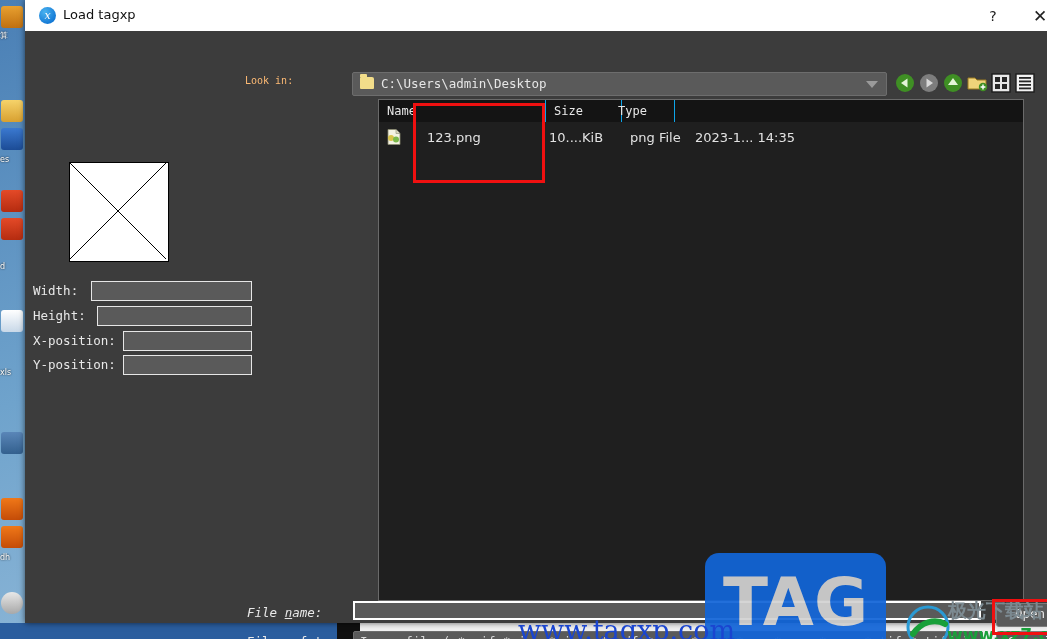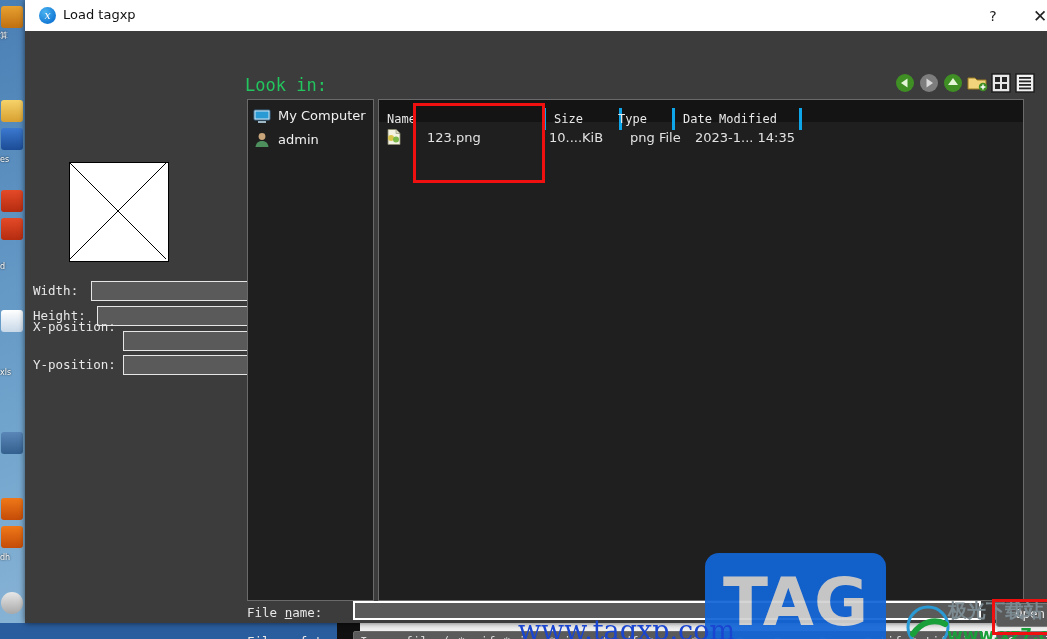--- a/index.html
+++ b/index.html
@@ -137,22 +137,22 @@
     position: absolute;
     height: 16px;
     background: #5a5a5a;
     border: 1px solid #e6e6e6;
   }
 
   
   #lookin-label {
     position: absolute;
     left: 220px; top: 44px;
-    font-size: 17px;
-    color: #22c55e;
+    font-size: 10px;
+    color: #fdba74;
     white-space: nowrap;
   }
   #lookin-combo {
     position: absolute;
     left: 327px; top: 41px;
     width: 533px; height: 22px;
     background: #5a5a5a;
     border: 1px solid #6d6d6d;
     border-radius: 2px;
     cursor: pointer;
@@ -234,23 +234,23 @@
     border: 1px solid #6a6a6a;
   }
   #fl-header {
     position: absolute;
     left: 0; top: 0;
     width: 644px; height: 22px;
     background: #141414;
   }
   .fl-col {
     position: absolute;
-    top: 8px;
+    top: 0;
     height: 22px;
-    border-right: 3px solid #0ea5e9;
+    border-right: 1px solid #0ea5e9;
     box-sizing: border-box;
     cursor: pointer;
   }
   .fl-col span {
     position: absolute;
     left: 8px; top: 4px;
     font-size: 12px;
     color: #e8e8e8;
     white-space: nowrap;
   }
@@ -282,20 +282,21 @@
   }
   #annot-name { left: 388px; top: 72px; width: 126px; height: 74px; }
   #annot-open { left: 967px; top: 568px; width: 73px; height: 30px; }
 
   
   #fn-label {
     position: absolute;
     left: 222px; top: 574px;
     font-size: 12.5px; color: #e8e8e8;
     white-space: nowrap;
+    font-style: italic;
   }
   #fn-label u { text-decoration: underline; }
   #fn-input {
     position: absolute;
     left: 328px; top: 570px;
     width: 628px; height: 19px;
     background: #5a5a5a;
     border: 2px solid #ffffff;
     box-sizing: border-box;
     cursor: text;
@@ -449,27 +450,32 @@
         <line x1="96" y1="0" x2="0" y2="96" stroke="#000" stroke-width="1"></line>
       </svg>
     </div>
 
     <div class="fld-label" style="left:8px; top:252px;">Width:</div>
     <input class="fld-input" style="left: 66px; top: 250px; width: 155px;" value="">
 
     <div class="fld-label" style="left:8px; top:277px;">Height:</div>
     <input class="fld-input" style="left: 72px; top: 275px; width: 149px;" value="">
 
-    <div class="fld-label" style="left:8px; top:288px;">X-position:</div>
+    <div class="fld-label" style="left:8px; top:302px;">X-position:</div>
     <input class="fld-input" style="left: 98px; top: 300px; width: 123px;" value="">
 
     <div class="fld-label" style="left:8px; top:326px;">Y-position:</div>
     <input class="fld-input" style="left: 98px; top: 324px; width: 123px;" value="">
 
     <div id="lookin-label">Look in:</div>
+    <div id="lookin-combo">
+      <div id="lookin-folder"></div>
+      <div id="lookin-path">C:\Users\admin\Desktop</div>
+      <div id="lookin-arrow"></div>
+    </div>
 
     <div id="tb-back" class="tb-btn">
       <svg width="22" height="22" viewBox="0 0 22 22">
         <circle cx="11" cy="11" r="9" fill="#3f8f24"></circle>
         <path d="M13.5 6.5 L7 11 L13.5 15.5 Z" fill="#e4f5d8"></path>
       </svg>
     </div>
     <div id="tb-fwd" class="tb-btn">
       <svg width="22" height="22" viewBox="0 0 22 22">
         <circle cx="11" cy="11" r="9" fill="#7d7d7d"></circle>
@@ -501,51 +507,31 @@
     <div id="tb-detail" class="tb-btn">
       <svg width="22" height="22" viewBox="0 0 22 22">
         <rect x="2" y="2" width="18" height="18" fill="#f2f2f2" stroke="#1c1c1c" stroke-width="1.4"></rect>
         <rect x="5" y="5" width="12" height="1.8" fill="#262626"></rect>
         <rect x="5" y="8.5" width="12" height="1.8" fill="#262626"></rect>
         <rect x="5" y="12" width="12" height="1.8" fill="#262626"></rect>
         <rect x="5" y="15.5" width="12" height="1.8" fill="#262626"></rect>
       </svg>
     </div>
 
-    <div id="sidebar">
-      <div class="side-item" style="top:6px;">
-        <svg width="20" height="20" viewBox="0 0 20 20">
-          <rect x="2" y="4" width="16" height="10" rx="1" fill="#cfe6f5" stroke="#3a6c90" stroke-width="1"></rect>
-          <rect x="3.5" y="5.5" width="13" height="7" fill="#2a9ad4"></rect>
-          <rect x="6" y="15" width="8" height="2" fill="#9fb6c4"></rect>
-        </svg>
-        <span class="side-label">My Computer</span>
-      </div>
-      <div class="side-item" style="top:30px;">
-        <svg width="20" height="20" viewBox="0 0 20 20">
-          <circle cx="10" cy="6.5" r="3.4" fill="#c8a47a"></circle>
-          <path d="M3.5 17 C4 12.5 7 11 10 11 C13 11 16 12.5 16.5 17 Z" fill="#4e8f5e"></path>
-        </svg>
-        <span class="side-label">admin</span>
-      </div>
-    </div>
 
     <div id="filelist">
       <div id="fl-header">
         <div class="fl-col" style="left:0px; width:167px;">
           <span>Name</span>
         </div>
         <div class="fl-col" style="left:167px; width:76px;">
           <span>Size</span>
         </div>
         <div class="fl-col" style="left:231px; width:65px;">
           <span>Type</span>
-        </div>
-        <div class="fl-col" style="left:296px; width:127px;">
-          <span>Date Modified</span>
         </div>
       </div>
 
       <div id="fl-row">
         <svg id="file-icon" viewBox="0 0 14 16">
           <path d="M1 0.5 H9 L13 4.5 V15.5 H1 Z" fill="#f4f2e2" stroke="#8a8a70" stroke-width="0.8"></path>
           <path d="M9 0.5 V4.5 H13" fill="#dcd9c2" stroke="#8a8a70" stroke-width="0.6"></path>
           <circle cx="4" cy="9" r="3" fill="#d8c34a"></circle>
           <circle cx="9" cy="10.5" r="3" fill="#7ab84a"></circle>
         </svg>

